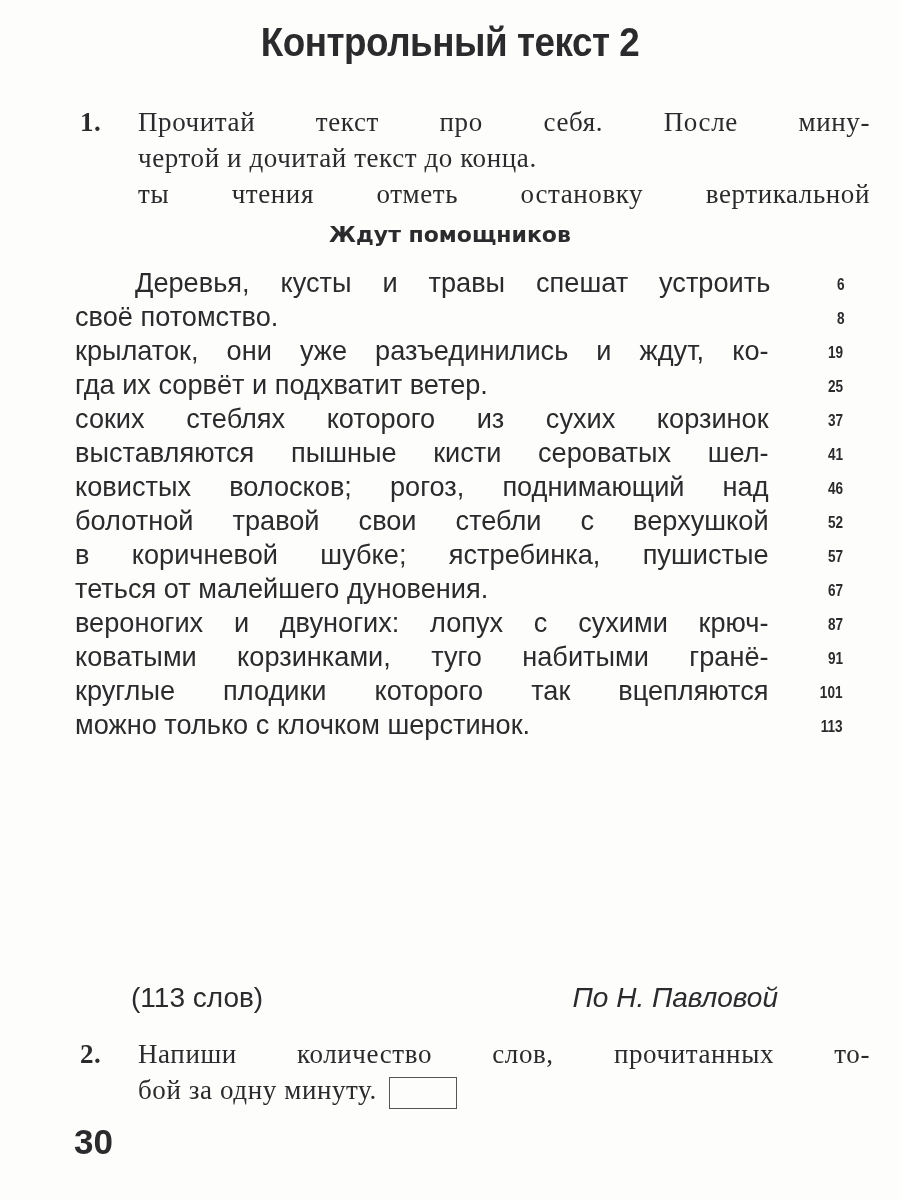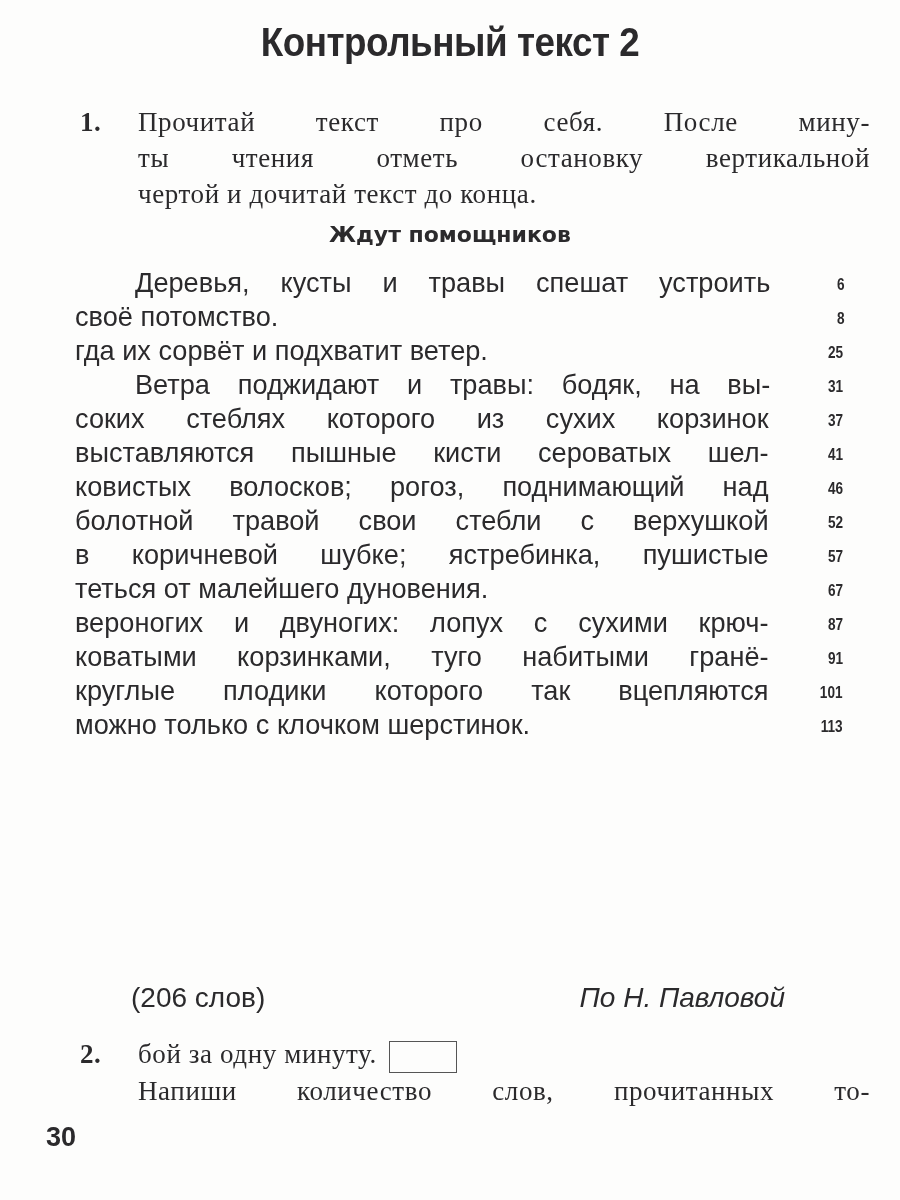--- a/index.html
+++ b/index.html
@@ -35,62 +35,62 @@
   .rline.end .rtext { text-align-last: left; }
   .wc {
     position: absolute; right: 10px; top: 2px; font-size: 17px; font-weight: bold;
     font-family: "Liberation Sans Narrow", "Liberation Sans", sans-serif; transform: scaleX(0.8);
   }
   .footer-line {
     position: absolute; top: 982px; left: 75px; width: 710px; height: 34px;
     font-family: "Liberation Sans", sans-serif; font-size: 28px;
   }
   .footer-line .count { position: absolute; left: 56px; }
-  .footer-line .author { position: absolute; right: 0; font-style: italic; }
+  .footer-line .author { position: absolute; right: 7px; font-style: italic; }
   .answer-box {
     display: inline-block; width: 66px; height: 30px; border: 1.5px solid #555;
     vertical-align: middle; margin-left: 12px; background: transparent;
   }
   .page-number {
-    position: absolute; left: 46px; top: 1122px; font-family: "Liberation Sans", sans-serif;
-    font-weight: bold; font-size: 27px;
+    position: absolute; left: 74px; top: 1122px; font-family: "Liberation Sans", sans-serif;
+    font-weight: bold; font-size: 35px;
   }
 </style>
 </head>
 <body>
 
 <div class="page-title">Контрольный текст 2</div>
 
 <div class="task" style="top:104px;">
   <span class="num">1.</span>
   <div class="lines">
     <span class="line">Прочитай текст про себя. После мину-</span>
+    <span class="line last">чертой и дочитай текст до конца.</span>
     <span class="line">ты чтения отметь остановку вертикальной</span>
-    <span class="line last">чертой и дочитай текст до конца.</span>
   </div>
 </div>
 
 <div class="subtitle">Ждут помощников</div>
 
 <div class="reading">
   <div class="rline indent">
       <span class="rtext">Деревья, кусты и травы спешат устроить</span>
       <span class="wc">6</span>
     </div>
   <div class="rline end">
       <span class="rtext">своё потомство.</span>
       <span class="wc">8</span>
     </div>
+  <div class="rline">
+      <span class="rtext">крылаток, они уже разъединились и ждут, ко-</span>
+      <span class="wc">19</span>
+    </div>
   <div class="rline end">
       <span class="rtext">гда их сорвёт и подхватит ветер.</span>
       <span class="wc">25</span>
-    </div>
-  <div class="rline indent">
-      <span class="rtext">Ветра поджидают и травы: бодяк, на вы-</span>
-      <span class="wc">31</span>
     </div>
   <div class="rline">
       <span class="rtext">соких стеблях которого из сухих корзинок</span>
       <span class="wc">37</span>
     </div>
   <div class="rline">
       <span class="rtext">выставляются пышные кисти сероватых шел-</span>
       <span class="wc">41</span>
     </div>
   <div class="rline">
@@ -121,25 +121,25 @@
       <span class="rtext">круглые плодики которого так вцепляются</span>
       <span class="wc">101</span>
     </div>
   <div class="rline end">
       <span class="rtext">можно только с клочком шерстинок.</span>
       <span class="wc">113</span>
     </div>
 </div>
 
 <div class="footer-line">
-  <span class="count">(206 слов)</span>
+  <span class="count">(113 слов)</span>
   <span class="author">По Н. Павловой</span>
 </div>
 
 <div class="task" style="top:1036px;">
   <span class="num">2.</span>
   <div class="lines">
+    <span class="line">Напиши количество слов, прочитанных то-</span>
     <span class="line last" style="display:block;"><span>бой за одну минуту.</span><span class="answer-box"></span></span>
-    <span class="line">Напиши количество слов, прочитанных то-</span>
   </div>
 </div>
 
 <div class="page-number">30</div>
 
 </body></html>

